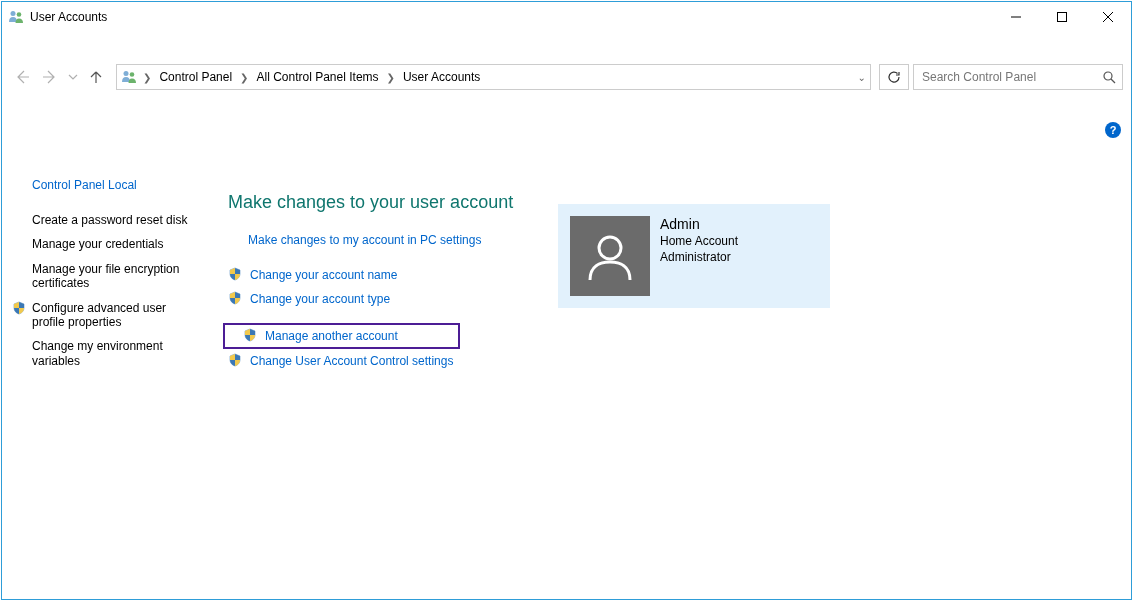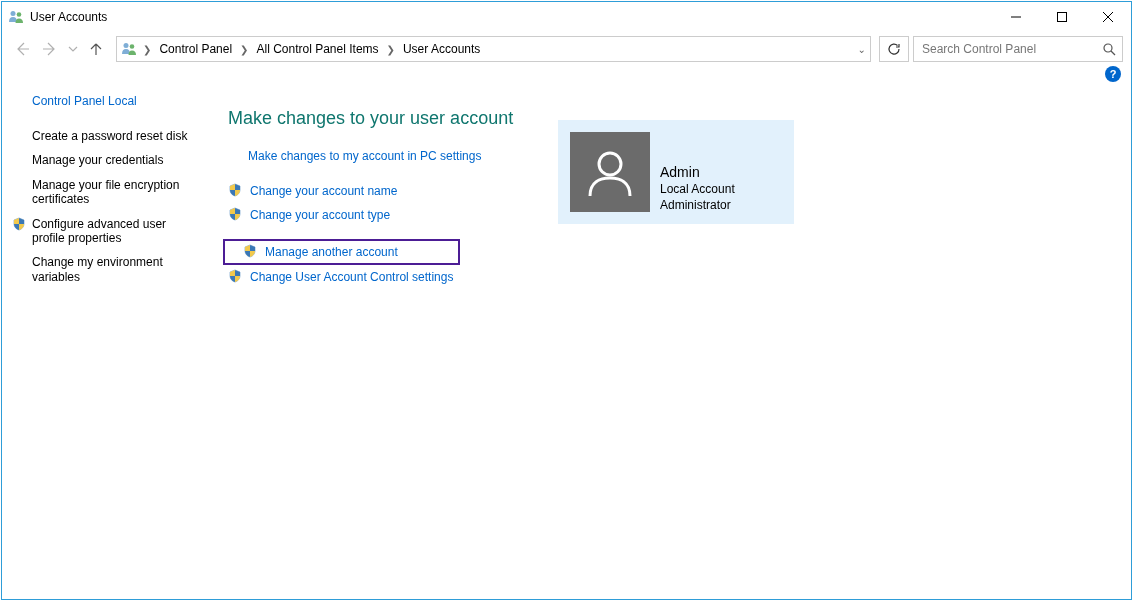--- a/index.html
+++ b/index.html
@@ -10,20 +10,21 @@
     background: #fff;
   }
   .window {
     width: 1131px; height: 599px;
     border: 1px solid #2e9dd8;
     margin: 1px;
     display: flex;
     flex-direction: column;
     box-sizing: border-box;
     overflow: hidden;
+    gap: 28px;
   }
   
   .titlebar {
     height: 30px;
     display: flex;
     align-items: center;
     padding-left: 6px;
   }
   .titlebar .app-icon { width: 16px; height: 16px; margin-right: 6px; }
   .titlebar .title { flex: 1; font-size: 12px; }
@@ -148,24 +149,24 @@
     padding: 1px 60px 1px 18px;
     margin-left: -5px;
     display: inline-flex;
   }
 
   
   .account-card {
     position: absolute;
     left: 348px;
     top: 36px;
-    width: 236px;
+    width: 272px;
     background: #e2f1fc;
     display: flex;
-    align-items: flex-end;
+    align-items: flex-start;
     padding: 12px;
     box-sizing: border-box;
   }
   .avatar {
     width: 80px; height: 80px;
     background: #6b6b6b;
     display: flex; align-items: center; justify-content: center;
     margin-right: 10px;
   }
   .acct-info { display: flex; flex-direction: column; gap: 2px; }
@@ -367,20 +368,20 @@
 
       <div class="account-card">
         <div class="avatar">
           <svg width="60" height="60" viewBox="0 0 60 60">
             <circle cx="30" cy="22" r="11" fill="none" stroke="#fff" stroke-width="3"></circle>
             <path d="M10 54 C10 40 20 36 30 36 C40 36 50 40 50 54" fill="none" stroke="#fff" stroke-width="3"></path>
           </svg>
         </div>
         <div class="acct-info">
           <div class="acct-name">Admin</div>
-          <div class="acct-sub">Local Account</div>
+          <div class="acct-sub">Home Account</div>
           <div class="acct-sub">Administrator</div>
         </div>
       </div>
 
     </div>
   </div>
 </div>
 
 </body></html>

